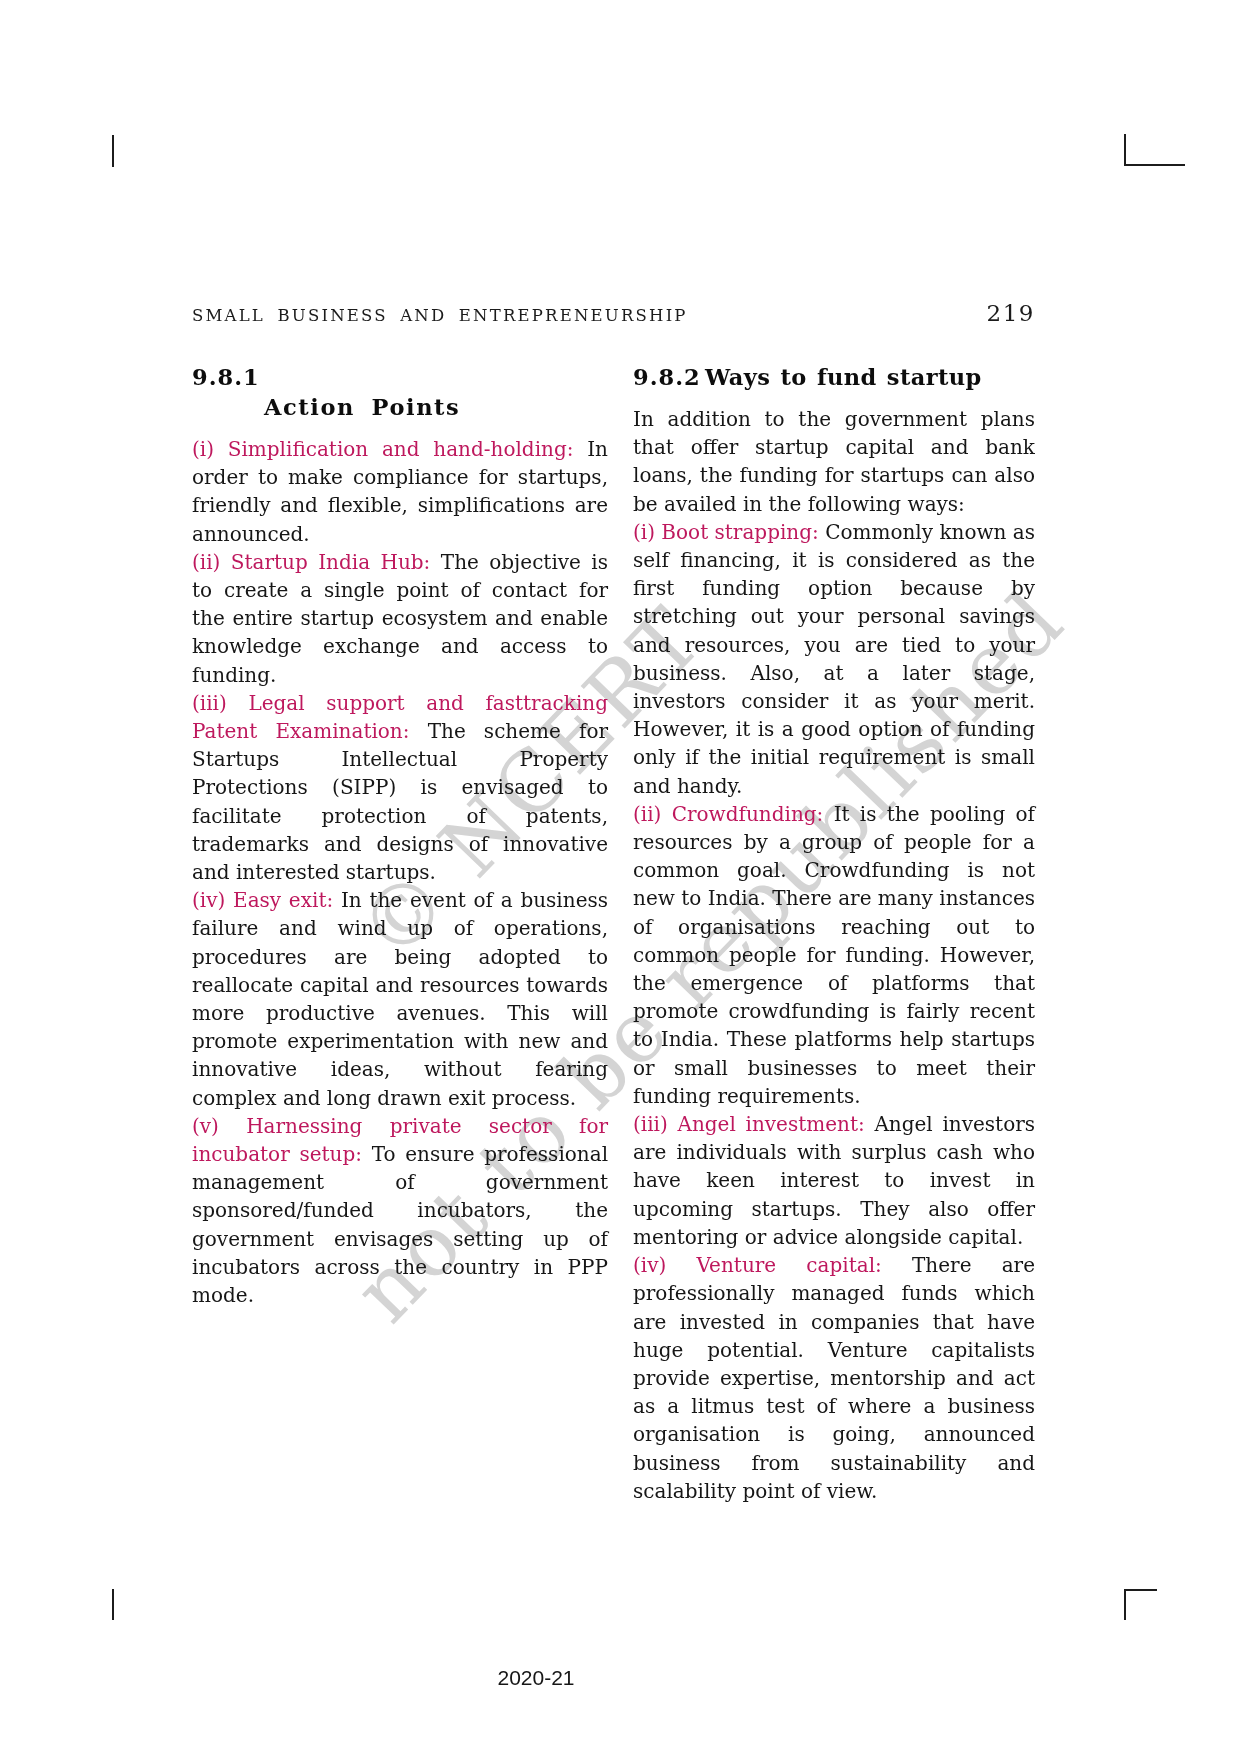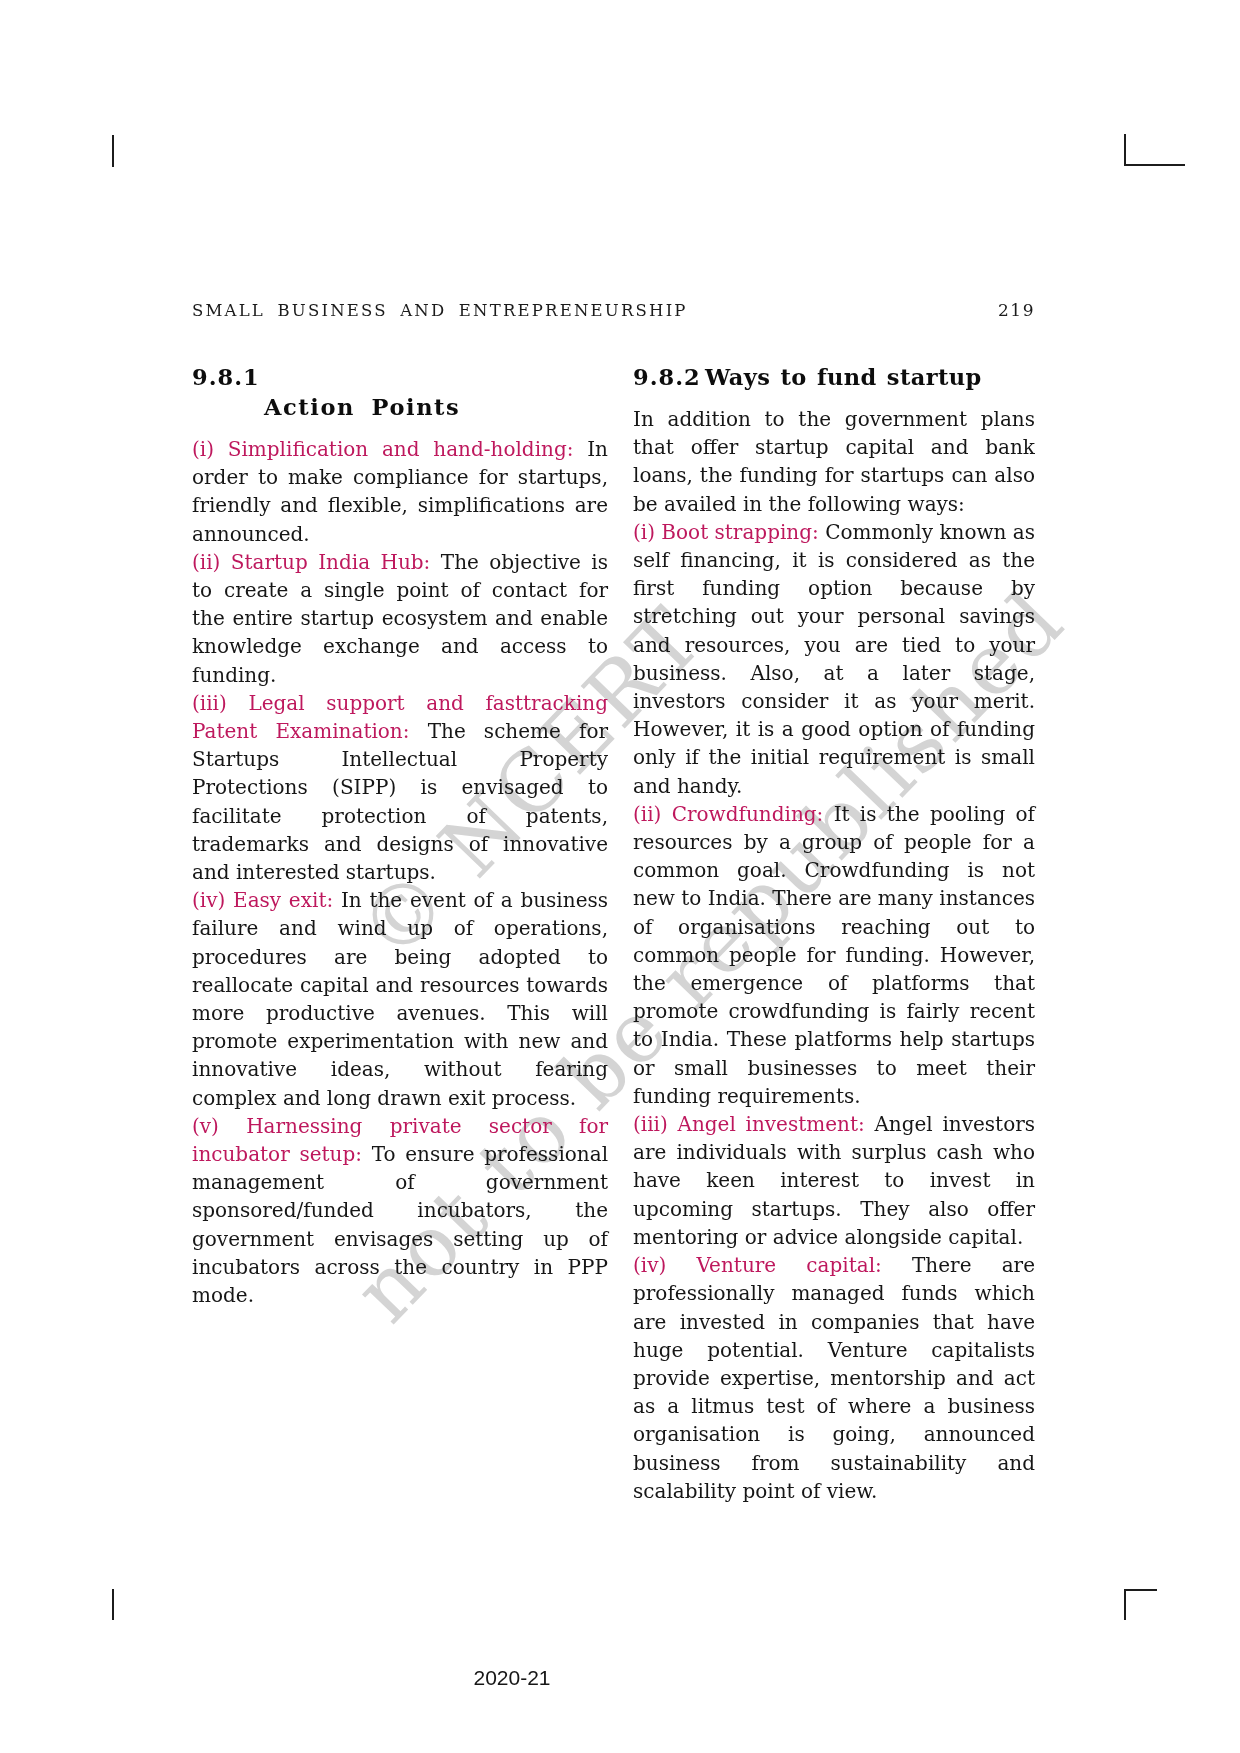--- a/index.html
+++ b/index.html
@@ -51,21 +51,21 @@
     align-items: baseline;
     z-index: 2;
     gap: 24px;
   }
   .running-title {
     font-size: 16.5px;
     letter-spacing: 2.2px;
     word-spacing: 5px;
     color: #1b1b1b;
   }
-  .page-number { font-size: 17px; letter-spacing: 1.5px; color: #1b1b1b; }
+  .page-number { font-size: 23px; letter-spacing: 1.5px; color: #1b1b1b; }
 
   
   .col {
     position: absolute;
     top: 354px;
     z-index: 2;
     font-size: 20px;
     line-height: 28.2px;
     text-align: justify;
   }
@@ -92,20 +92,21 @@
   
   .footer {
     position: absolute;
     left: 0; top: 1666px;
     width: 1024px;
     text-align: center;
     font-family: "Liberation Sans", "DejaVu Sans", sans-serif;
     font-size: 21px;
     color: #161616;
     z-index: 2;
+    padding-left: 24px;
   }
 </style>
 </head>
 <body>
 
 <div class="page">
 
   <div class="mark mark-tl-v"></div>
   <div class="mark mark-tr-v"></div>
   <div class="mark mark-tr-h"></div>

